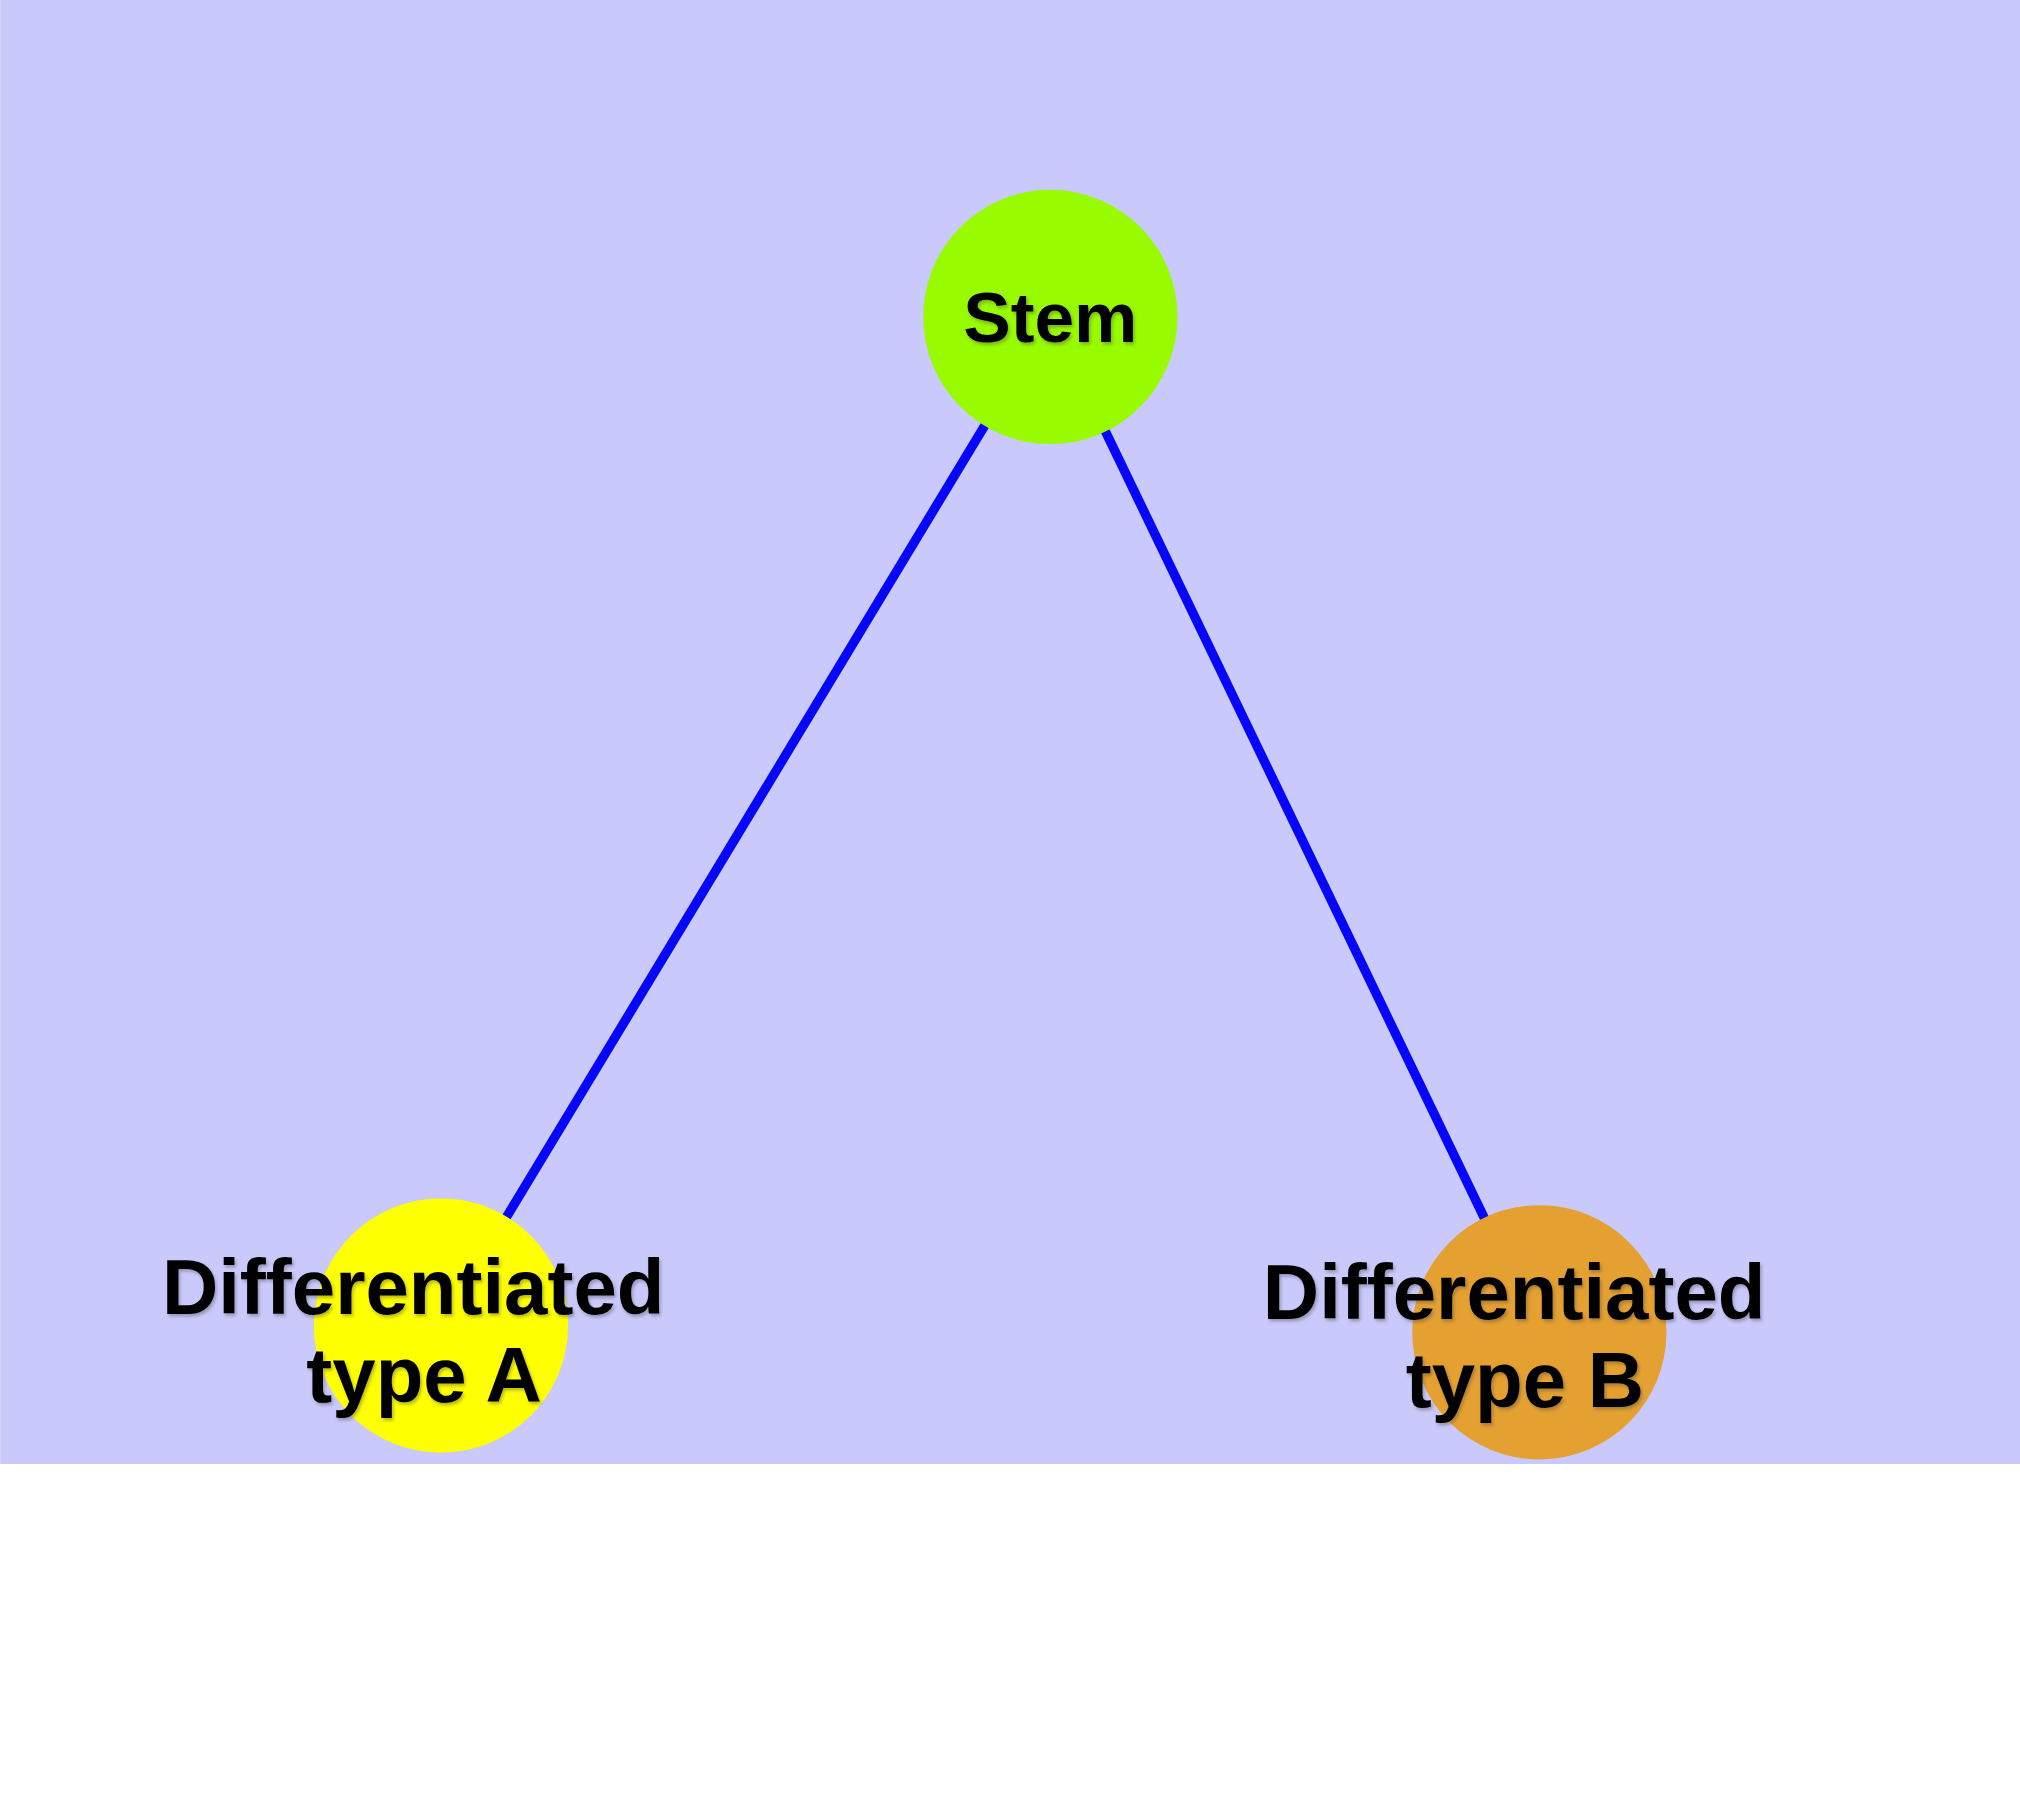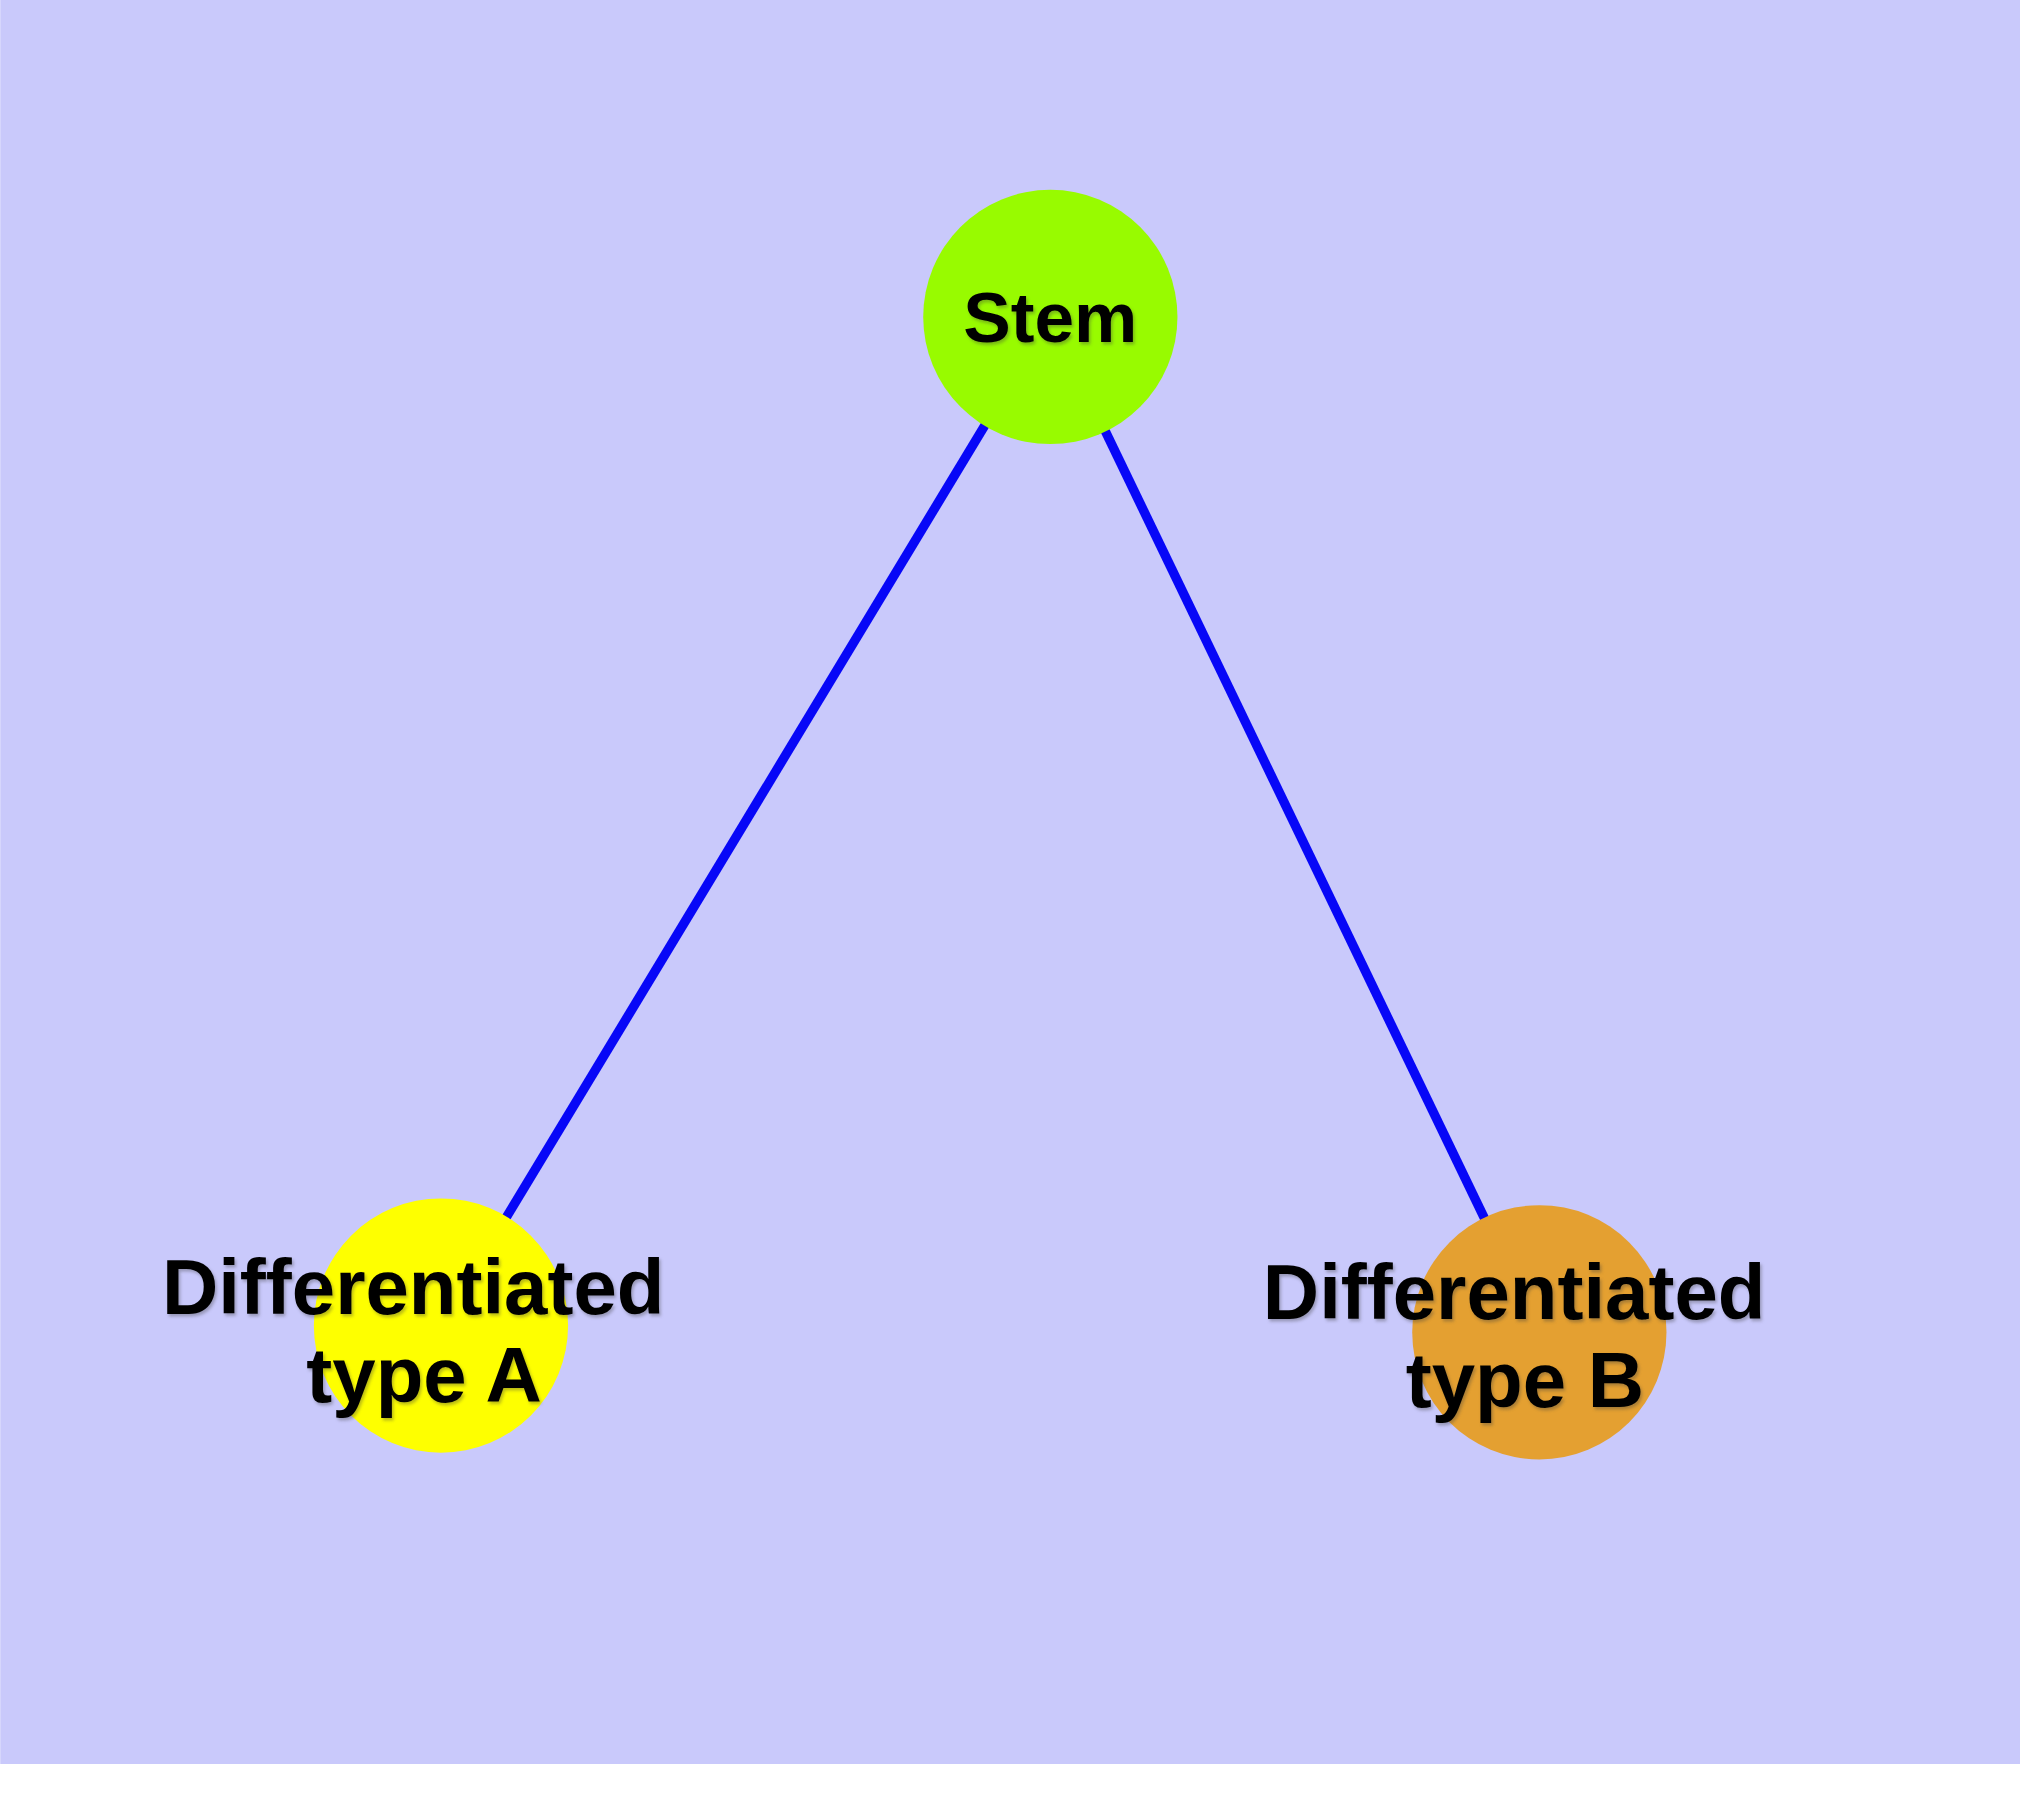--- a/index.html
+++ b/index.html
@@ -3,21 +3,21 @@
 <meta charset="utf-8">
 <style>
   html, body {
     margin: 0;
     padding: 0;
     background: #ffffff;
   }
   .canvas {
     position: relative;
     width: 2021px;
-    height: 1764px;
+    height: 1464px;
     overflow: hidden;
   }
   .canvas svg {
     display: block;
     width: 2021px;
     height: 1812px;
   }
   .node-label {
     font-family: "Liberation Sans", sans-serif;
     font-weight: bold;

